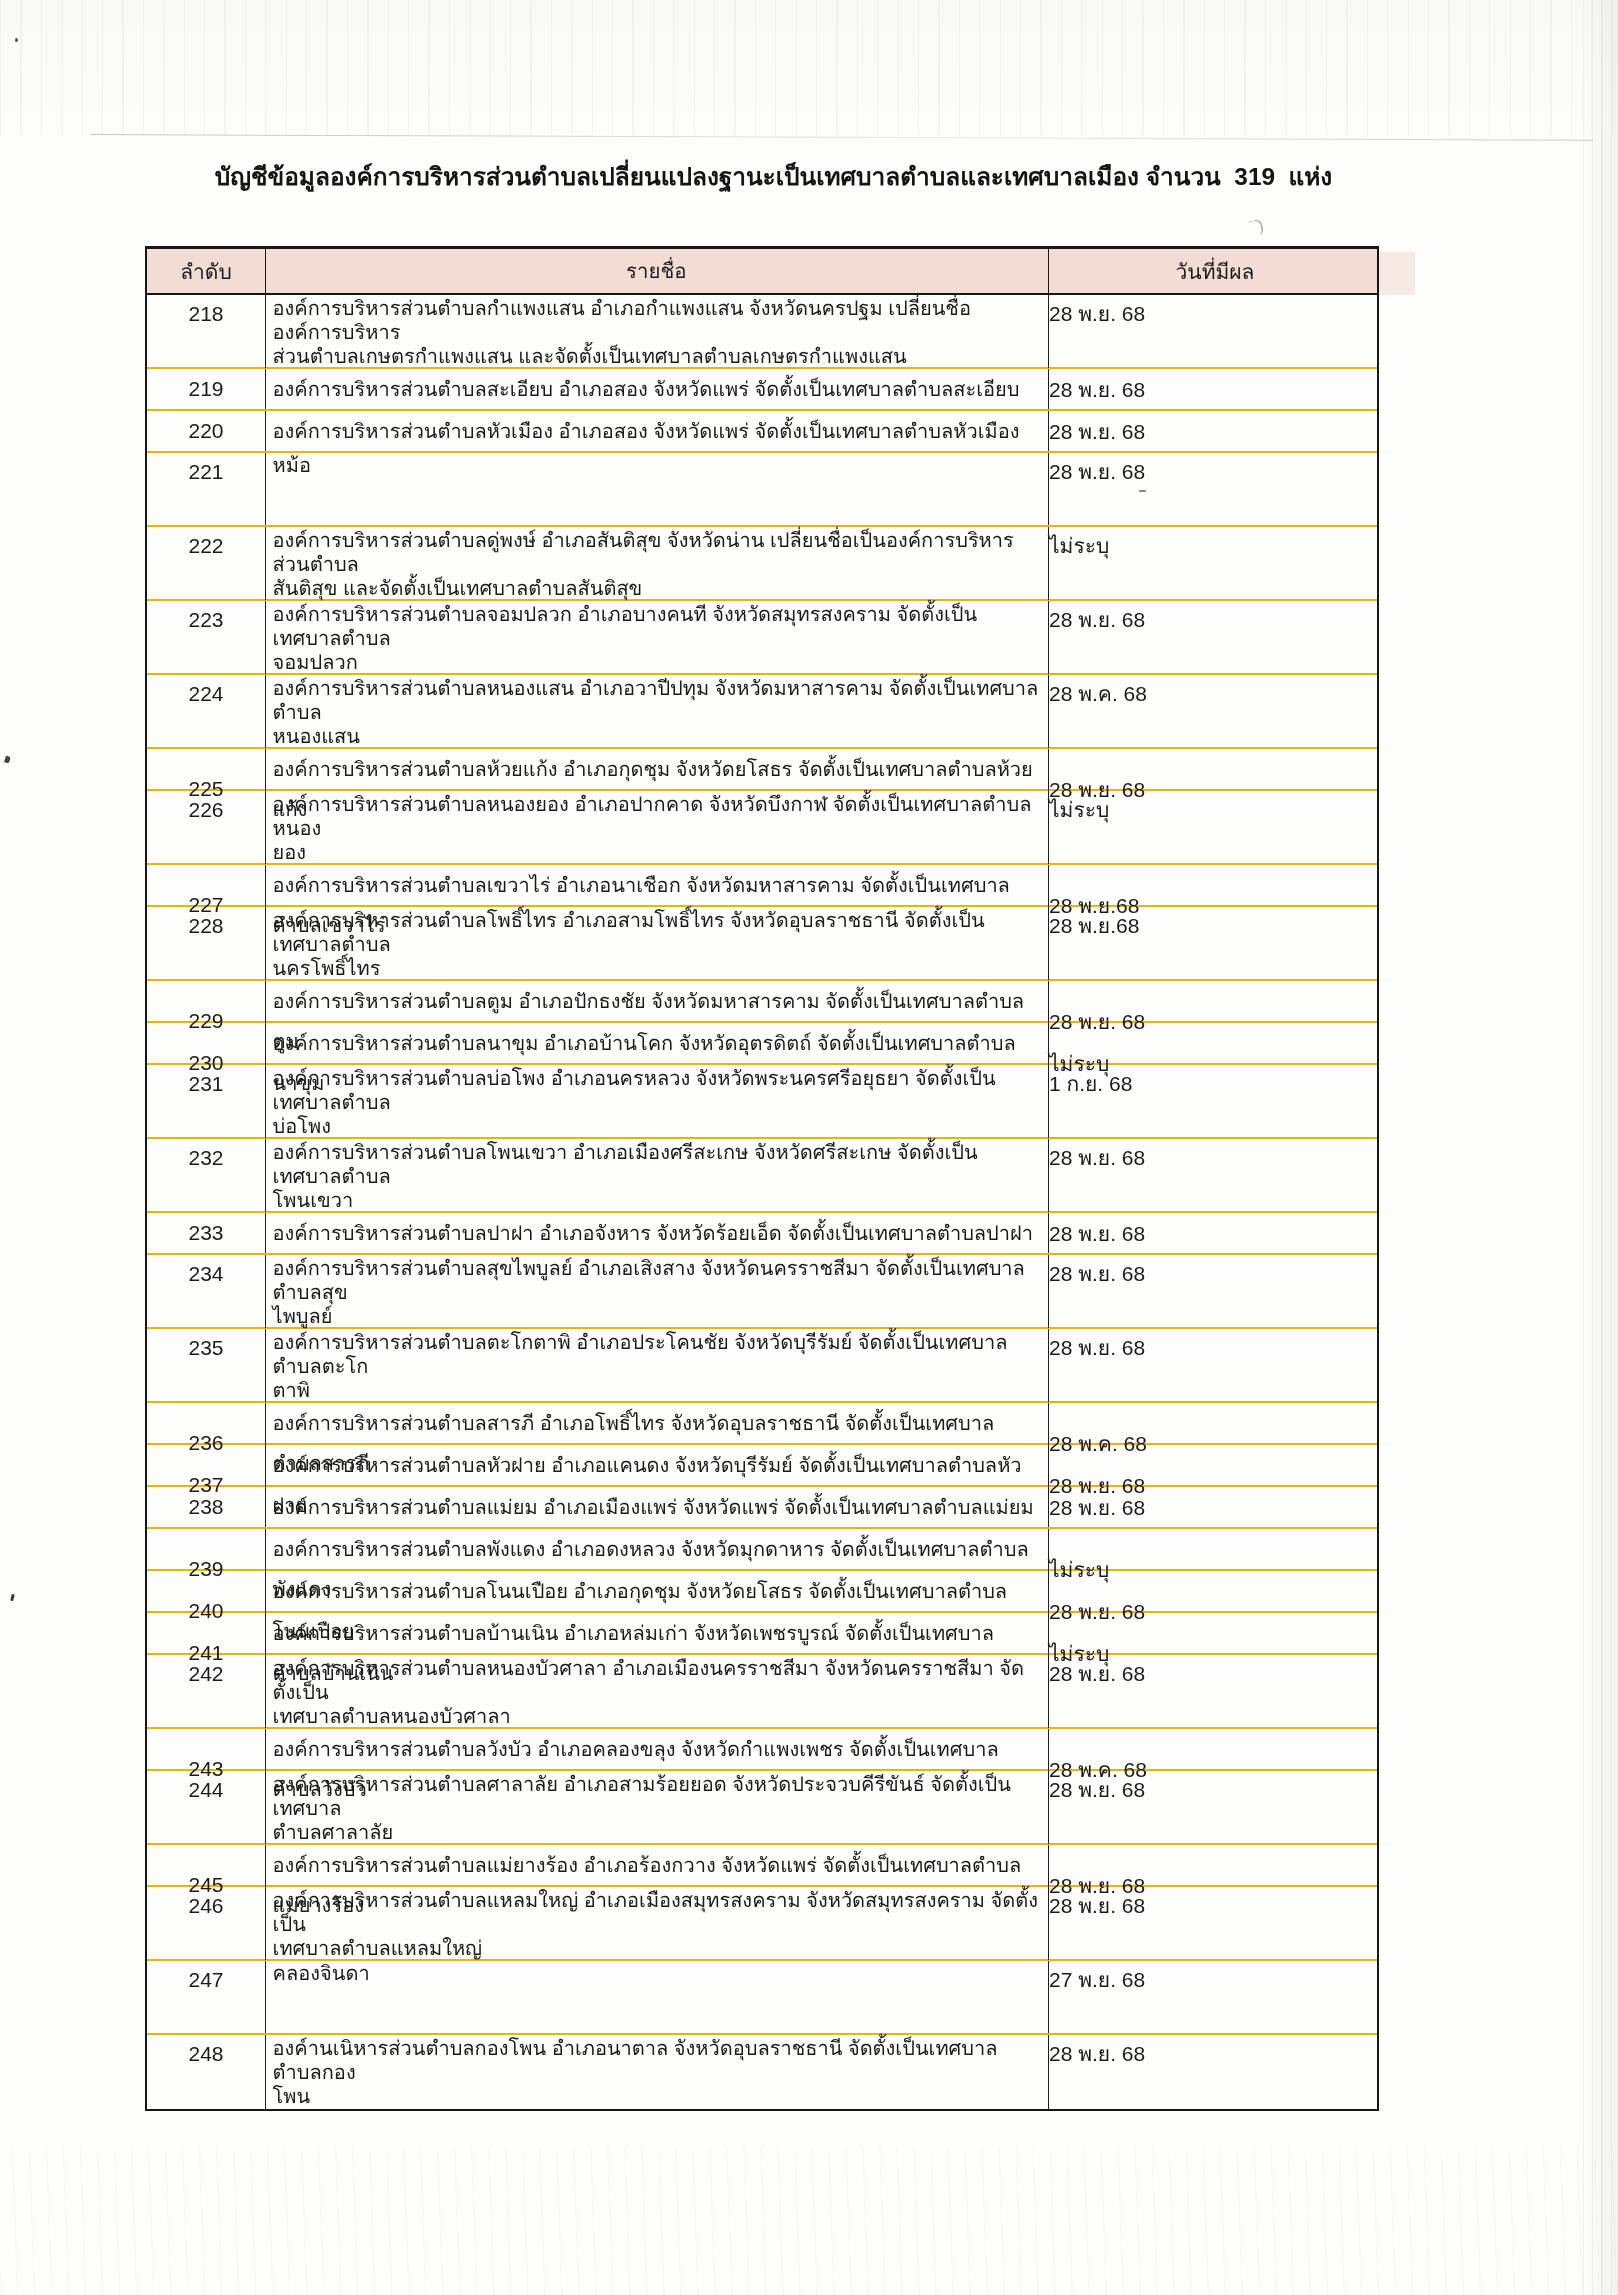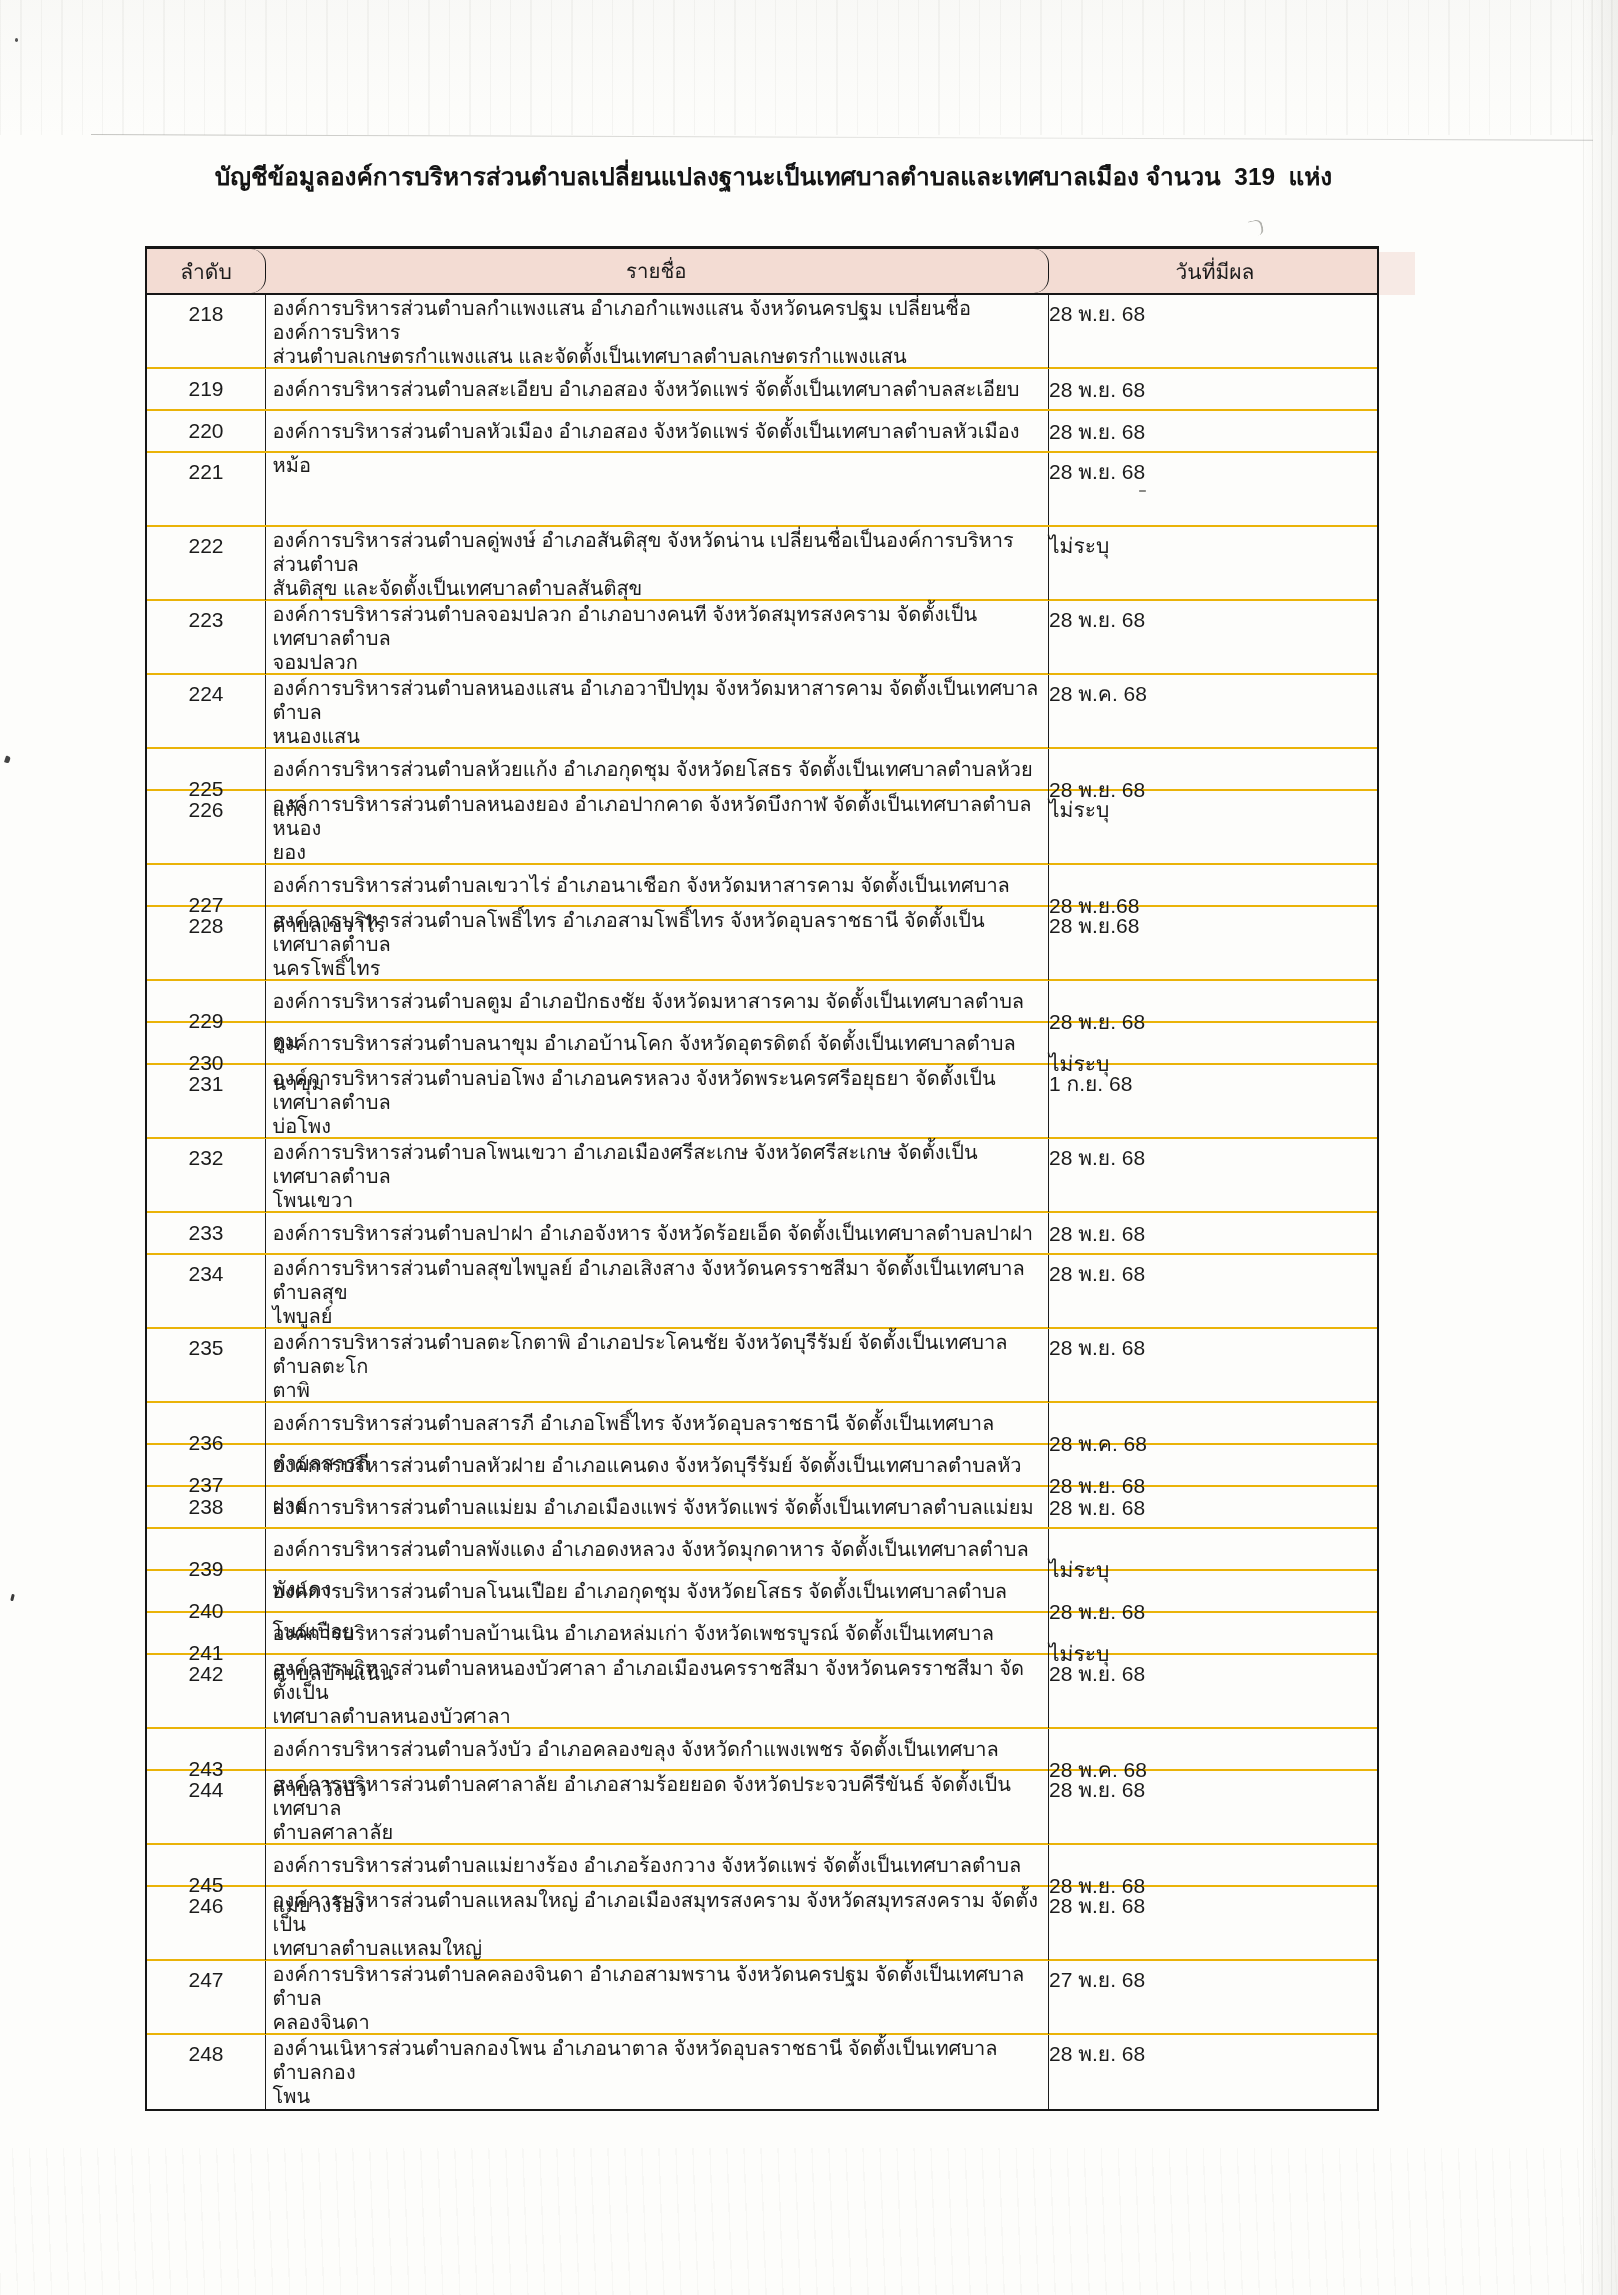--- a/index.html
+++ b/index.html
@@ -67,21 +67,21 @@
   }
   .tr.body{border-bottom:2px solid #eab308;}
   .tr.body:last-child{border-bottom:none;}
   .tr.single{height:42px;}
   .tr.double{height:74px;}
   .td{box-sizing:border-box;overflow:visible;}
   .td.cno, .td.cdate{border-right:1.3px solid #1d1d1d;}
   .td.cno{display:flex;justify-content:center;}
   .td.cdate{border-right:none;display:flex;justify-content:flex-start;}
   .td.cname{border-right:1.3px solid #1d1d1d;padding:0 8px 0 6.6px;}
-  .tr.hdr .td{display:flex;align-items:center;justify-content:center;border-right-color:#161616;border-radius:15px;}
+  .tr.hdr .td{display:flex;align-items:center;justify-content:center;border-right-color:#161616;}
   
   .tr.single .td.cno, .tr.single .td.cdate{align-items:center;}
   .tr.double .td.cno, .tr.double .td.cdate{align-items:flex-start;}
   .tr.double .td.cno > span, .tr.double .td.cdate > span{line-height:37px;}
   .tr.single .td.cno > span, .tr.single .td.cdate > span{line-height:normal;}
   .td.cno{font-size:21px;}
   .td.cdate{font-size:21px;}
   .l1,.l2{line-height:24px;}
   .tr.single .l1{line-height:40px;}
   .tr.double .l1{padding-top:1.3px;}
@@ -469,21 +469,20 @@
     <div class="td cdate">
         <span>28 พ.ย. 68</span>
       </div>
   </div>
 
   <div class="tr body double">
     <div class="td cno">
         <span>247</span>
       </div>
     <div class="td cname">
-        <div class="l1">องค์การบริหารส่วนตำบลคลองจินดา อำเภอสามพราน จังหวัดนครปฐม จัดตั้งเป็นเทศบาลตำบล</div>
         <div class="l2">คลองจินดา</div>
       </div>
     <div class="td cdate">
         <span>27 พ.ย. 68</span>
       </div>
   </div>
 
   <div class="tr body double">
     <div class="td cno">
         <span>248</span>

